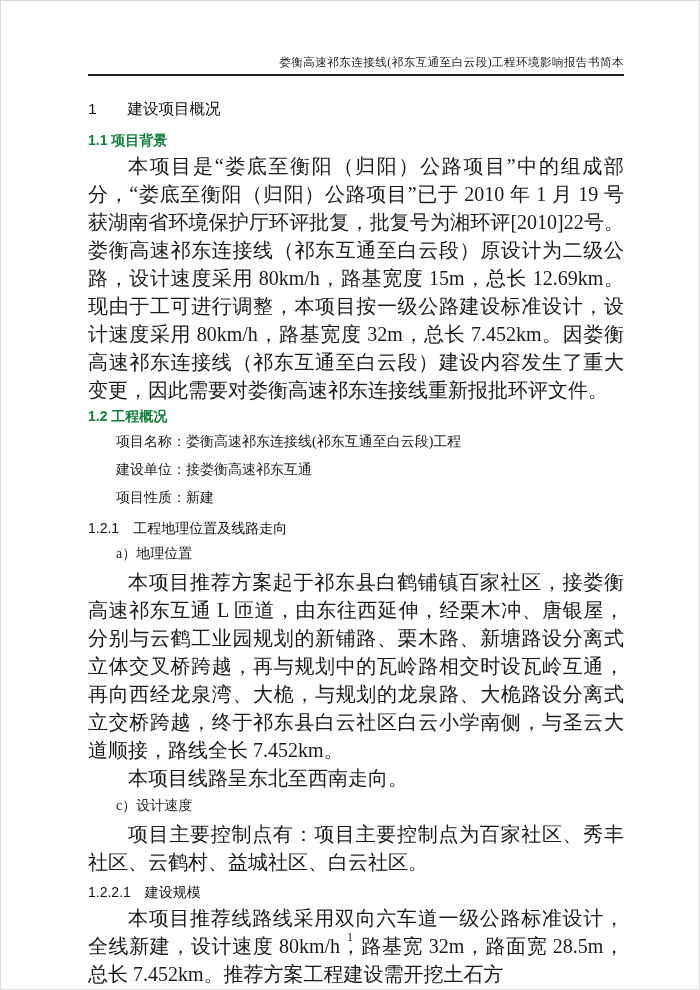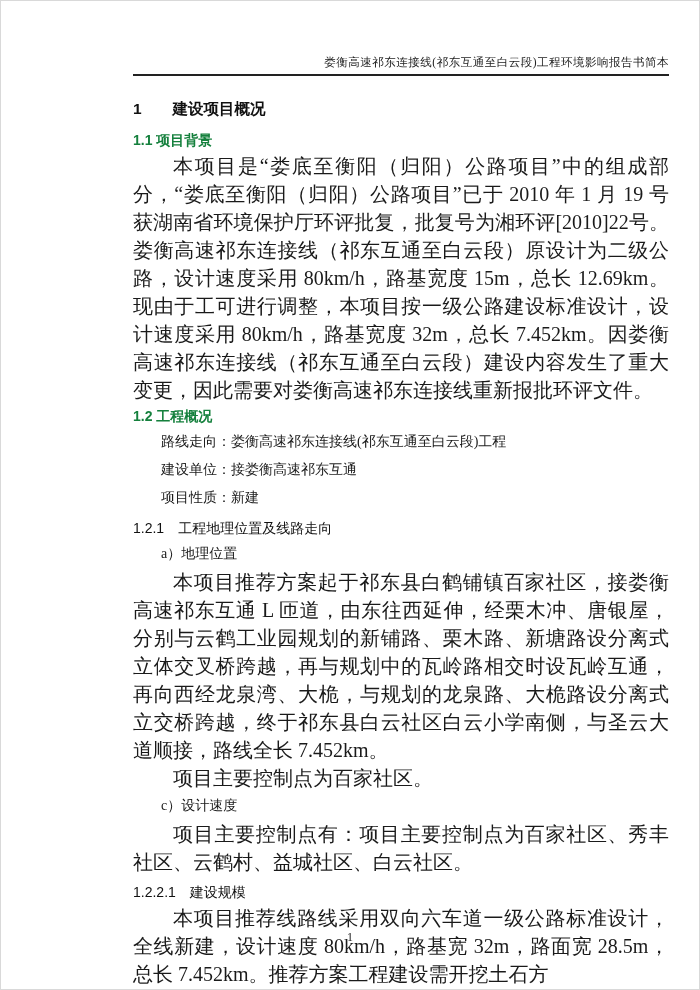--- a/index.html
+++ b/index.html
@@ -12,34 +12,33 @@
     box-sizing: border-box;
     overflow: hidden;
     font-family: "Liberation Serif", "DejaVu Serif", serif;
     color: #1a1a1a;
   }
   .content {
     position: absolute;
     left: 87px;
     top: 52px;
     width: 536px;
-    margin-left: 45px;
   }
   .doc-header {
     text-align: right;
     font-size: 11.5px;
     line-height: 18px;
     letter-spacing: 0.5px;
     color: #222222;
     padding-bottom: 3px;
     border-bottom: 2px solid #222222;
   }
   .h1 {
     font-family: "Liberation Sans", "DejaVu Sans", sans-serif;
-    font-weight: bold;
+    font-weight: normal;
     font-size: 15.5px;
     line-height: 30px;
     margin: 18px 0 4px 0;
     color: #111111;
   }
   .h2 {
     font-family: "Liberation Sans", "DejaVu Sans", sans-serif;
     font-weight: bold;
     font-size: 14px;
     line-height: 24px;
@@ -86,28 +85,28 @@
   <div class="content">
 
     <div class="doc-header">娄衡高速祁东连接线(祁东互通至白云段)工程环境影响报告书简本</div>
 
     <div class="h1">1　　建设项目概况</div>
 
     <div class="h2">1.1 项目背景</div>
     <p class="para">本项目是“娄底至衡阳（归阳）公路项目”中的组成部分，“娄底至衡阳（归阳）公路项目”已于 2010 年 1 月 19 号获湖南省环境保护厅环评批复，批复号为湘环评[2010]22号。娄衡高速祁东连接线（祁东互通至白云段）原设计为二级公路，设计速度采用 80km/h，路基宽度 15m，总长 12.69km。现由于工可进行调整，本项目按一级公路建设标准设计，设计速度采用 80km/h，路基宽度 32m，总长 7.452km。因娄衡高速祁东连接线（祁东互通至白云段）建设内容发生了重大变更，因此需要对娄衡高速祁东连接线重新报批环评文件。</p>
 
     <div class="h2">1.2 工程概况</div>
-    <div class="line">路线走向：娄衡高速祁东连接线(祁东互通至白云段)工程</div>
+    <div class="line">项目名称：娄衡高速祁东连接线(祁东互通至白云段)工程</div>
     <div class="line">建设单位：接娄衡高速祁东互通</div>
     <div class="line">项目性质：新建</div>
 
     <div class="h3">1.2.1　工程地理位置及线路走向</div>
     <div class="line">a）地理位置</div>
     <p class="para">本项目推荐方案起于祁东县白鹤铺镇百家社区，接娄衡高速祁东互通 L 匝道，由东往西延伸，经栗木冲、唐银屋，分别与云鹤工业园规划的新铺路、栗木路、新塘路设分离式立体交叉桥跨越，再与规划中的瓦岭路相交时设瓦岭互通，再向西经龙泉湾、大桅，与规划的龙泉路、大桅路设分离式立交桥跨越，终于祁东县白云社区白云小学南侧，与圣云大道顺接，路线全长 7.452km。</p>
-    <p class="para">项目主要控制点为百家社区。</p>
+    <p class="para">本项目线路呈东北至西南走向。</p>
     <div class="line">c）设计速度</div>
     <p class="para">项目主要控制点有：项目主要控制点为百家社区、秀丰社区、云鹤村、益城社区、白云社区。</p>
 
     <div class="h3">1.2.2.1　建设规模</div>
     <p class="para">本项目推荐线路线采用双向六车道一级公路标准设计，全线新建，设计速度 80km/h，路基宽 32m，路面宽 28.5m，总长 7.452km。推荐方案工程建设需开挖土石方</p>
 
   </div>
 
   <div class="page-number">1</div>
 </div>

